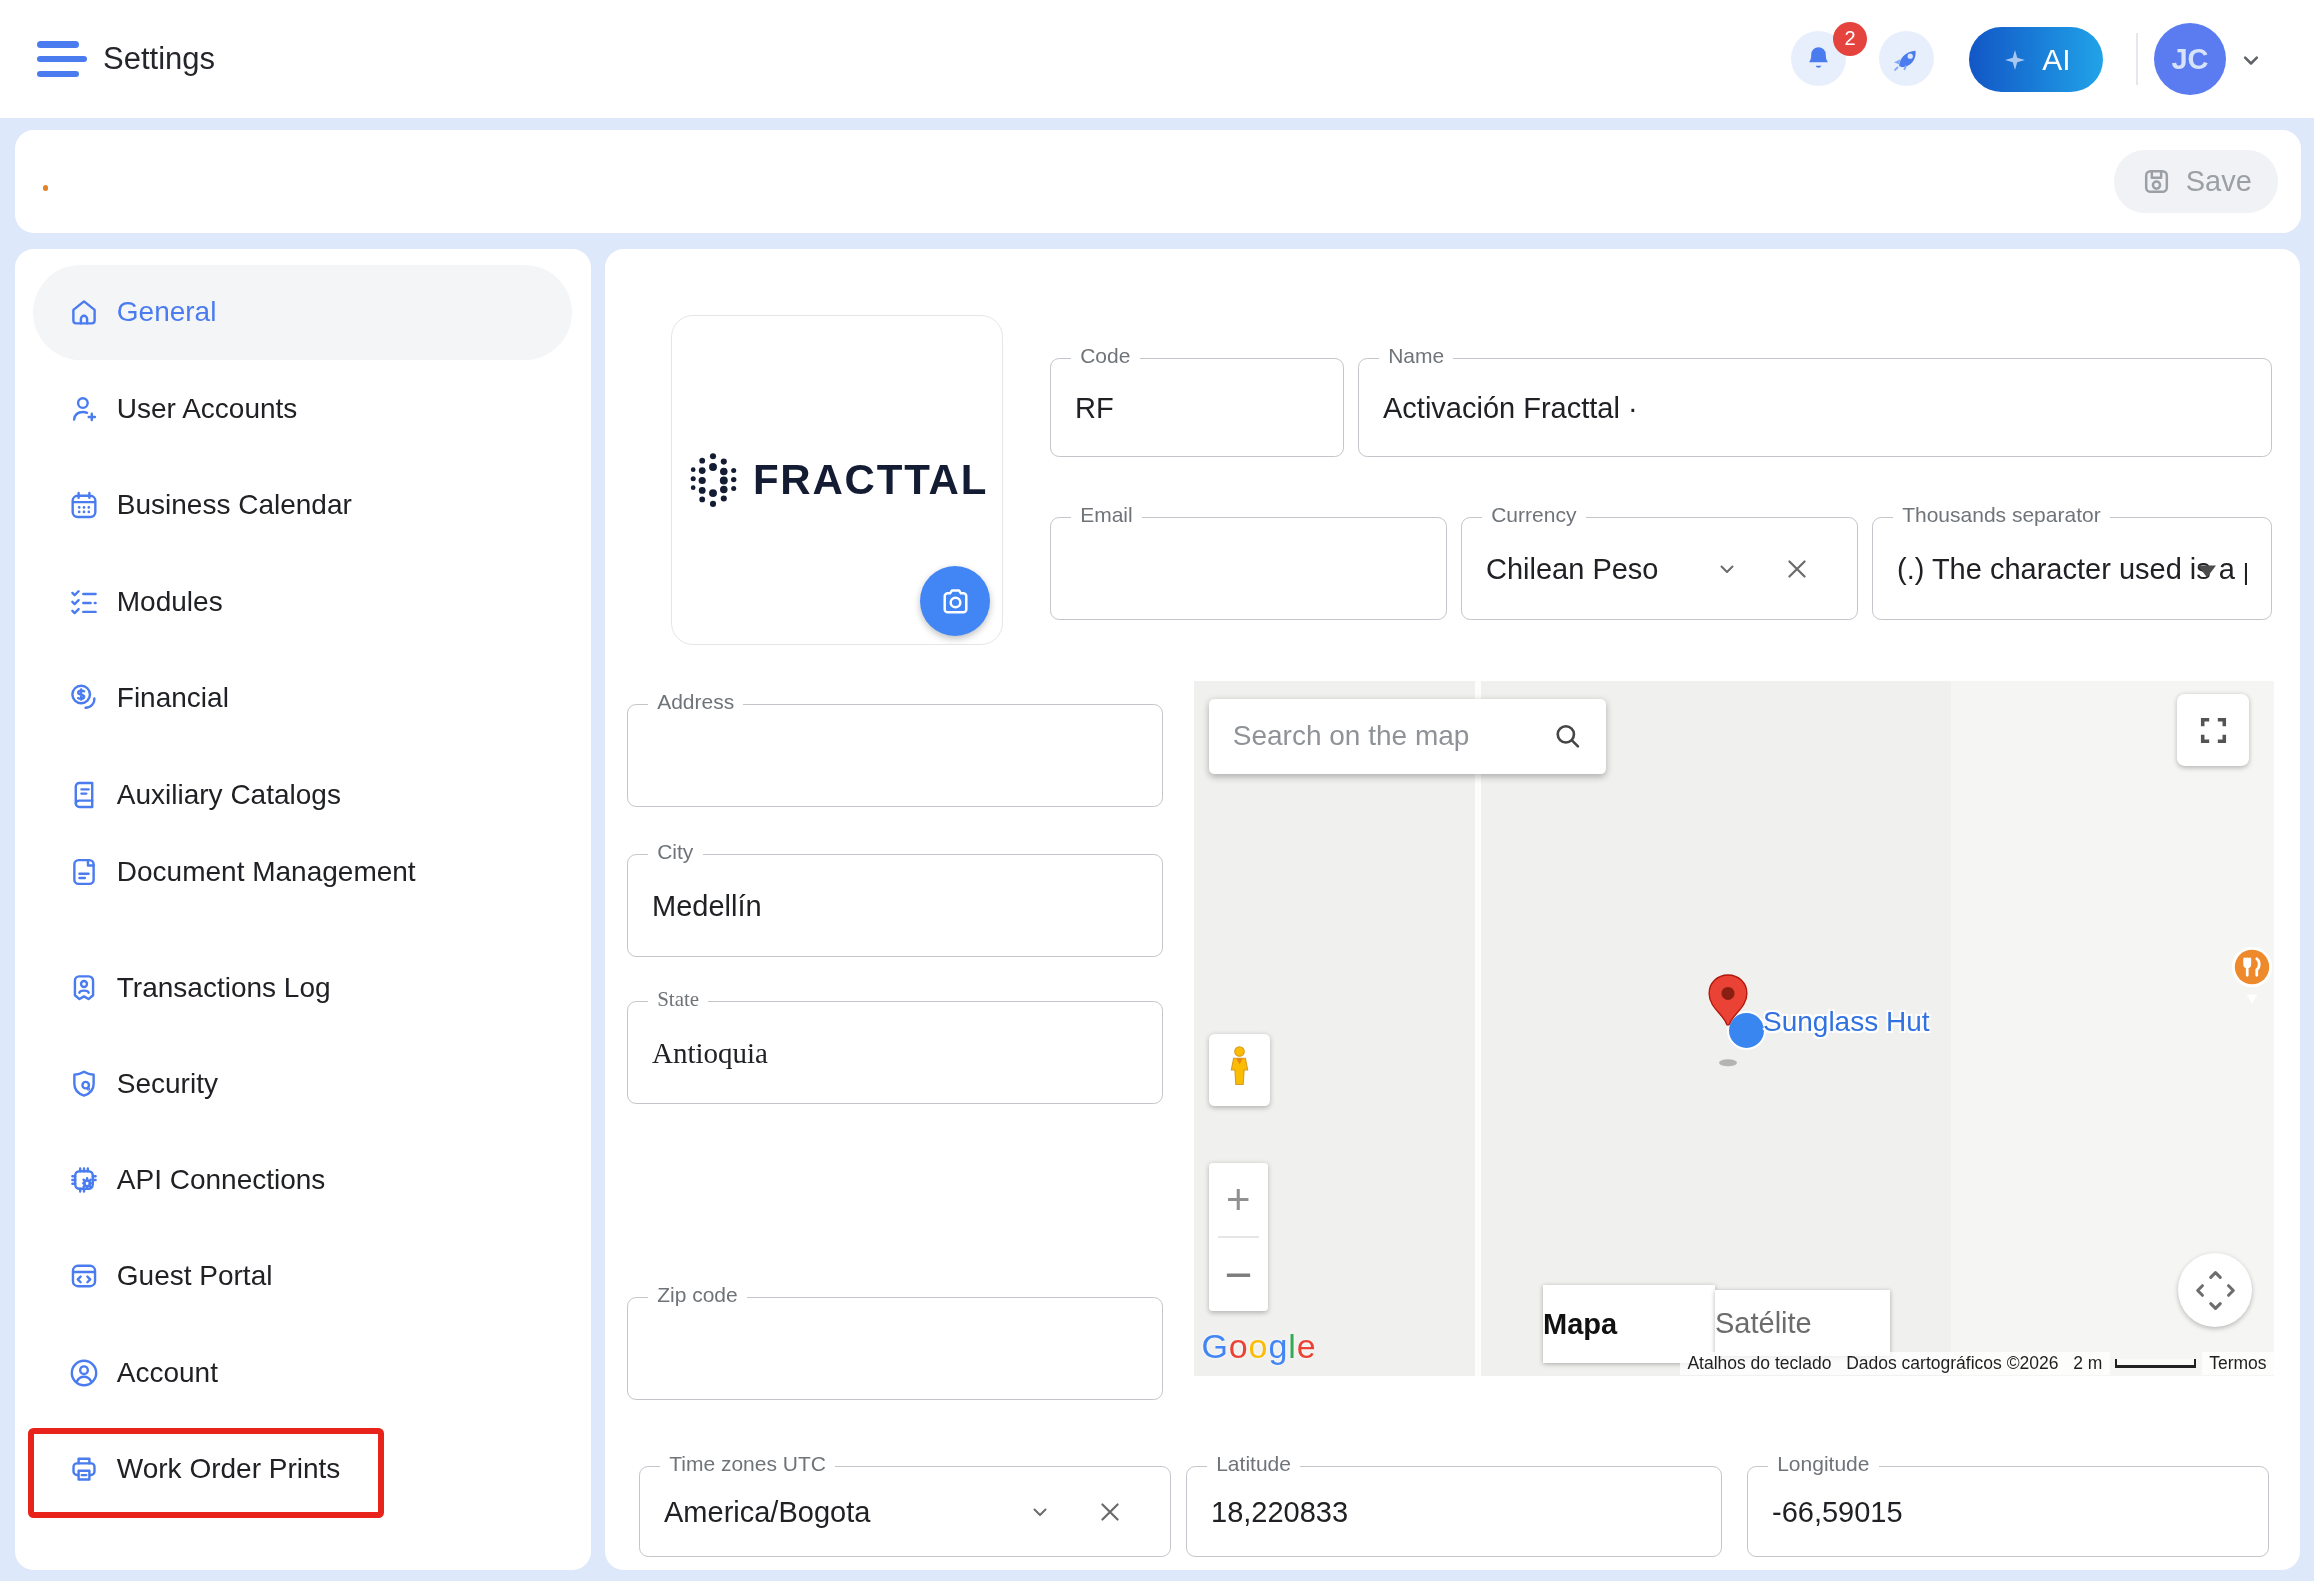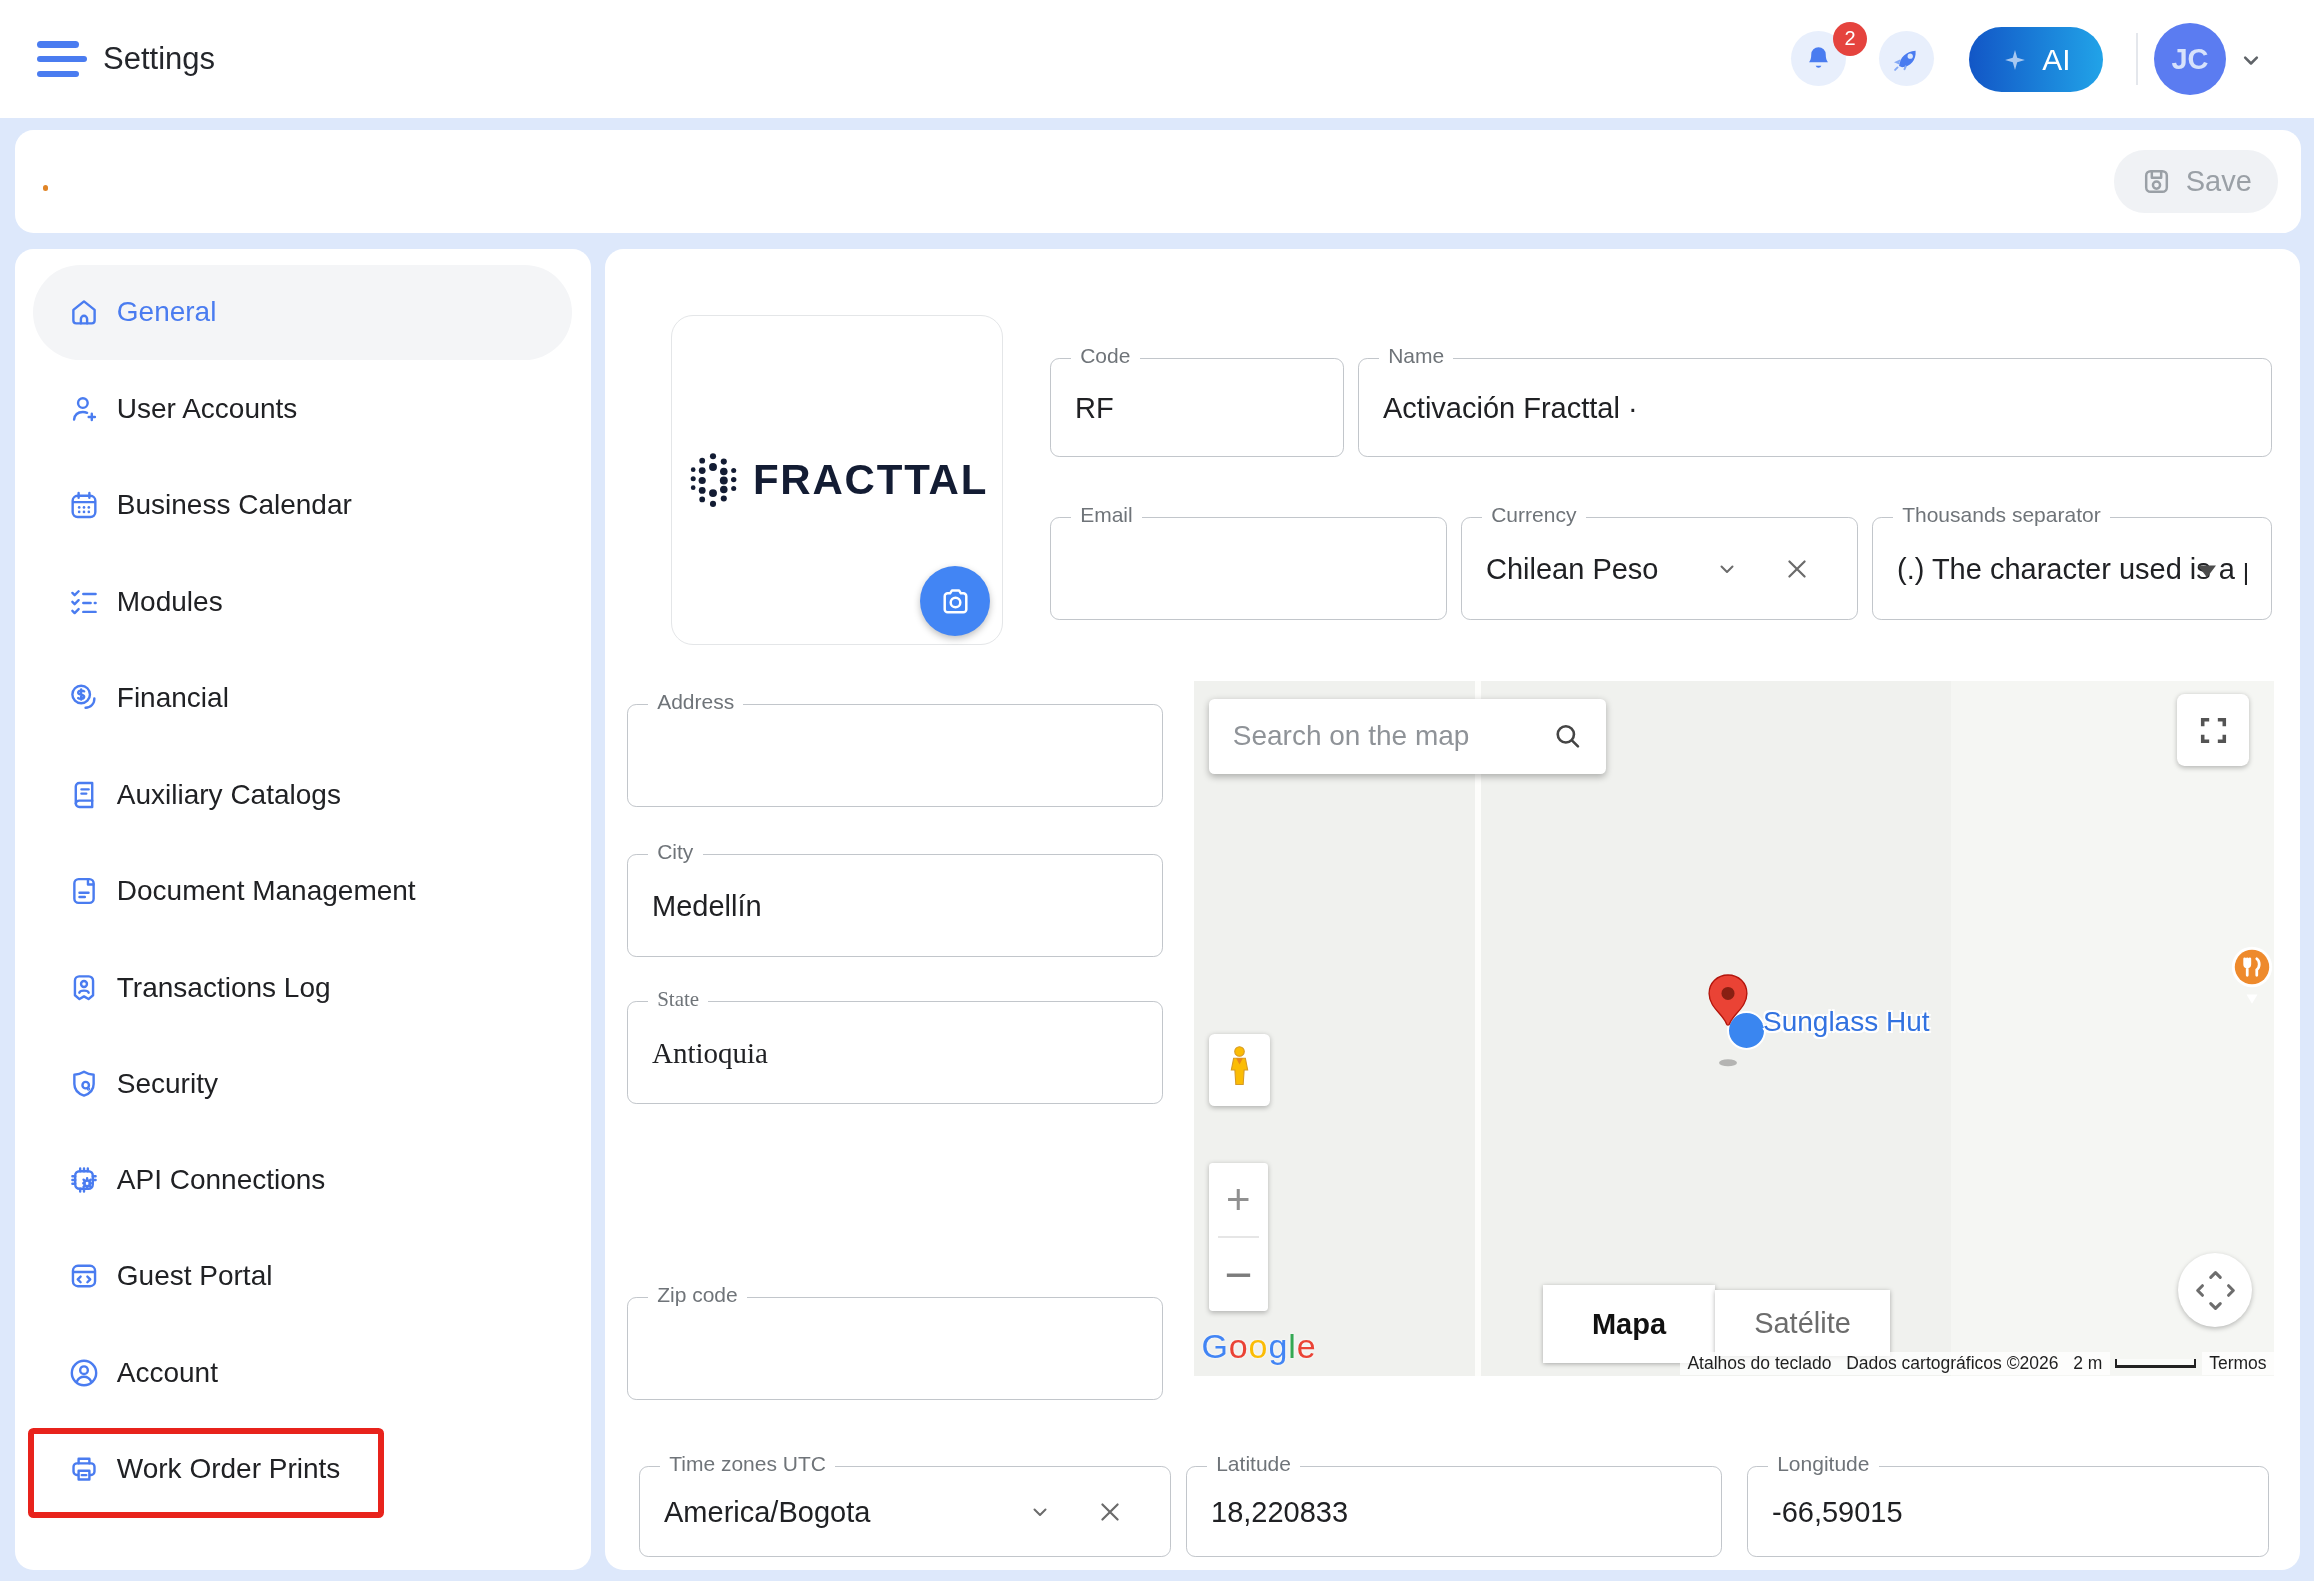--- a/index.html
+++ b/index.html
@@ -67,21 +67,21 @@
   .zoom-ctl { position:absolute; left:14.8px; top:482px; width:59px; height:148px; background:#fff; border-radius:3.7px; box-shadow:0 1.8px 5.5px rgba(0,0,0,.25); }
   .zoom-ctl .zin { position:absolute; top:0; left:0; width:59px; height:73px; display:flex; align-items:center; justify-content:center; color:#909090; font-size:42px; }
   .zoom-ctl .zdiv { position:absolute; top:73px; left:9.2px; width:41px; height:1.8px; background:#e6e6e6; }
   .zoom-ctl .zout { position:absolute; bottom:0; left:0; width:59px; height:73px; display:flex; align-items:center; justify-content:center; color:#7c7c7c; font-size:48px; }
   .google-logo { position:absolute; left:7.4px; top:646px; font-size:34px; font-weight:500; letter-spacing:0.9px; text-shadow:0 0 2.8px #fff; }
   .poi-blue { position:absolute; left:533px; top:330px; width:39px; height:39px; border-radius:50%; background:#3a86f0; border:2.8px solid #fff; }
   .map-pin { position:absolute; left:507px; top:291px; }
   .marker-label { position:absolute; left:569px; top:325px; font-size:28px; color:#3272e0; white-space:nowrap;
     text-shadow:-1.8px -1.8px 0 #fff, 1.8px -1.8px 0 #fff, -1.8px 1.8px 0 #fff, 1.8px 1.8px 0 #fff; }
   .resto-pin { position:absolute; left:1036px; top:262px; }
-  .maptype { position:absolute; background:#fff; box-shadow:0 0.9px 4.6px rgba(0,0,0,.3); display:flex; align-items:center; justify-content:center; }
+  .maptype { position:absolute; background:#fff; box-shadow:0 0.9px 4.6px rgba(0,0,0,.3); display:flex; align-items:center; justify-content:flex-start; }
   .maptype.mapa { left:349px; top:604px; width:172px; height:78px; font-size:29px; font-weight:bold; color:#111; }
   .maptype.satelite { left:521px; top:609px; width:175px; height:66px; font-size:29px; color:#6c6c6c; }
   .attrib { position:absolute; right:0; bottom:0; height:25px; display:flex; align-items:center; gap:0; font-size:17.5px; color:#1f1f1f; }
   .attrib span { background:rgba(255,255,255,.75); padding:0.9px 7.4px; white-space:nowrap; }
   .scalebar { width:81px; height:8.3px; border-left:2.8px solid #222; border-right:2.8px solid #222; border-bottom:3.7px solid #222; margin:0 5.5px; background:rgba(255,255,255,.5); }
   .pan-ctl { position:absolute; left:984px; top:572px; width:74px; height:74px; border-radius:50%; background:#fff; box-shadow:0 1.8px 5.5px rgba(0,0,0,.25); display:flex; align-items:center; justify-content:center; }
   .g0{color:#4285F4}.g1{color:#EA4335}.g2{color:#FBBC05}.g3{color:#4285F4}.g4{color:#34A853}.g5{color:#EA4335}
 </style>
 </head>
 <body>
@@ -196,21 +196,21 @@
 
     <div class="side-item" style="top:507px;">
       <svg class="sic" viewBox="0 0 24 24">
         <path d="M6.2 18V6a2.5 2.5 0 0 1 2.5-2.5h9.1V16H8.7a2.5 2.5 0 0 0-2.5 2z"></path>
           <path d="M6.2 18a2.5 2.5 0 0 0 2.5 2.5h9.1V16"></path>
           <path d="M10.2 8h5.1M10.2 11h3.4"></path>
       </svg>
       <span class="slabel">Auxiliary Catalogs</span>
     </div>
 
-    <div class="side-item" style="top:603px;padding-left:24px;">
+    <div class="side-item" style="top:584px;padding-left:24px;">
       <svg class="sic" viewBox="0 0 24 24">
         <rect x="5.2" y="3.6" width="13.6" height="16.8" rx="3"></rect>
           <path d="M14.8 3.8v3.6h3.8"></path>
           <path d="M8.8 13.2h6.4M8.8 16.2h3.8"></path>
       </svg>
       <span class="slabel">Document Management</span>
     </div>
 
     <div class="side-item" style="top:700px;">
       <svg class="sic" viewBox="0 0 24 24">

